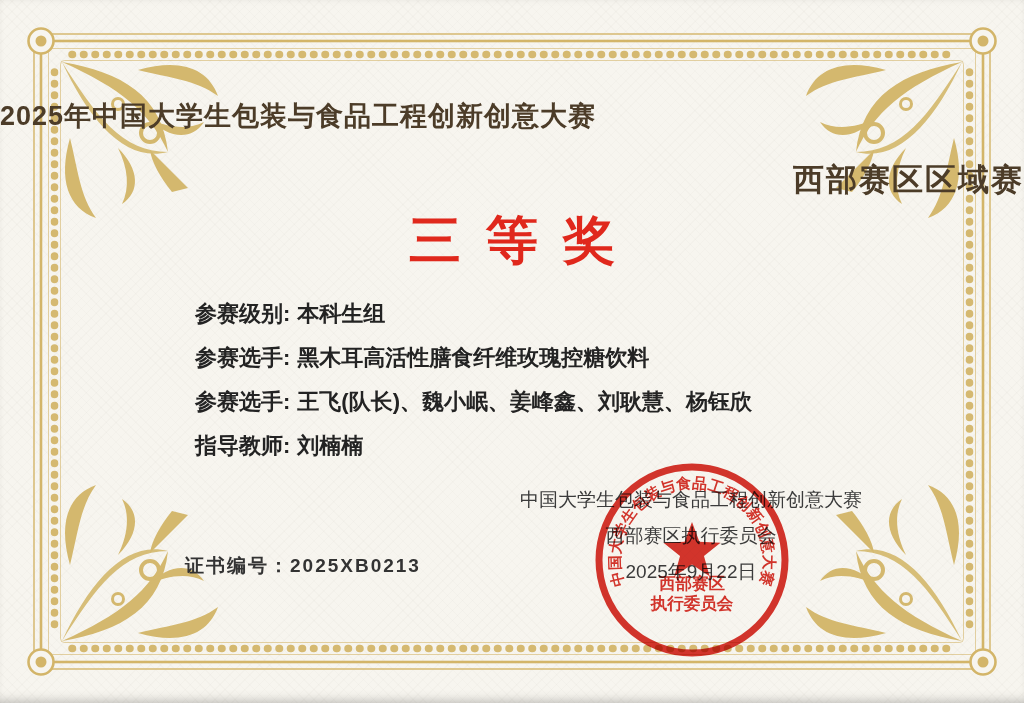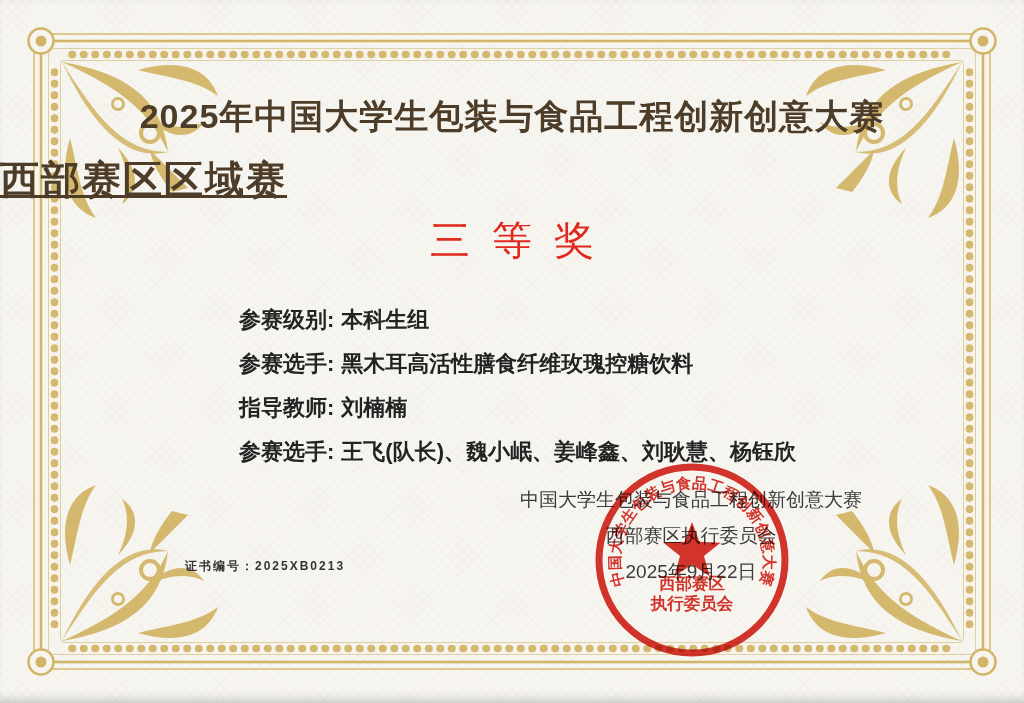--- a/index.html
+++ b/index.html
@@ -8,39 +8,39 @@
     background-color:#f7f5ef;
     background-image:
       repeating-linear-gradient(45deg, rgba(120,110,90,0.028) 0 1px, transparent 1px 7px),
       repeating-linear-gradient(-45deg, rgba(120,110,90,0.028) 0 1px, transparent 1px 7px);
     box-shadow: inset 0 -9px 12px -8px rgba(0,0,0,.28), inset 0 4px 8px -6px rgba(0,0,0,.10);
     font-family:"Liberation Sans","DejaVu Sans",sans-serif;
   }
   .border-svg,.seal-svg{position:absolute;pointer-events:none;}
   .border-svg{left:0;top:0;}
   .title{
-    position:absolute;left:0;top:92px;width:100%;text-align:center;
-    font-size:34px;font-weight:700;letter-spacing:1px;color:#4c3c28;line-height:48px;
+    position:absolute;left:0;top:92px;width:100%;
+    font-size:27px;font-weight:700;letter-spacing:1px;color:#4c3c28;line-height:48px;
   }
   .subtitle{
-    position:absolute;left:0;top:158px;width:100%;text-align:left;
-    font-size:39px;font-weight:700;letter-spacing:2px;color:#4c3c28;line-height:44px;text-decoration:underline;
+    position:absolute;left:0;top:158px;width:100%;text-align:right;
+    font-size:31px;font-weight:700;letter-spacing:2px;color:#4c3c28;line-height:44px;
   }
   .award{
     position:absolute;left:0;top:205px;width:100%;text-align:center;
     font-family:"Liberation Serif","DejaVu Serif",serif;
-    font-size:40px;font-weight:400;color:#e0281c;line-height:72px;
+    font-size:52px;font-weight:700;color:#e0281c;line-height:72px;
     letter-spacing:6px;text-indent:6px;
   }
-  .info-block{position:absolute;left:195px;top:298px;width:680px;margin-left:44px;}
+  .info-block{position:absolute;left:195px;top:292px;width:680px;}
   .info-row{position:relative;height:44px;line-height:44px;font-size:22px;font-weight:700;color:#232323;white-space:nowrap;}
   .info-row .lbl{margin-right:7px;}
   .info-row .fld-second{position:absolute;left:298px;top:0;}
   .cert-no{
-    position:absolute;left:185px;top:550px;font-size:12px;font-weight:600;
+    position:absolute;left:185px;top:550px;font-size:19px;font-weight:600;
     letter-spacing:2px;color:#333;line-height:32px;
   }
   .issuer{
     position:absolute;left:458px;top:482px;width:466px;text-align:center;
     font-size:19px;color:#3b3b3b;line-height:36px;font-weight:400;
   }
   .seal-svg{left:592px;top:460px;mix-blend-mode:multiply;opacity:.92;}
   .seal-ring-text{font-size:15px;font-weight:700;letter-spacing:.3px;fill:#d6251c;}
   .seal-bottom{font-size:16.5px;font-weight:700;fill:#d6251c;}
 </style>
@@ -107,24 +107,24 @@
   <div class="award">三 等 奖</div>
 
   <div class="info-block">
     <div class="info-row">
       <span class="fld"><span class="lbl">参赛级别:</span><span>本科生组</span></span>
     </div>
     <div class="info-row">
       <span class="lbl">参赛选手:</span><span>黑木耳高活性膳食纤维玫瑰控糖饮料</span>
     </div>
     <div class="info-row">
-      <span class="lbl">指导教师:</span><span>刘楠楠</span>
+      <span class="lbl">参赛选手:</span><span>王飞(队长)、魏小岷、姜峰鑫、刘耿慧、杨钰欣</span>
     </div>
     <div class="info-row">
-      <span class="lbl">参赛选手:</span><span>王飞(队长)、魏小岷、姜峰鑫、刘耿慧、杨钰欣</span>
+      <span class="lbl">指导教师:</span><span>刘楠楠</span>
     </div>
   </div>
 
   <div class="cert-no">
     <span>证书编号：</span><span>2025XB0213</span>
   </div>
 
   <div class="issuer">
     <div>中国大学生包装与食品工程创新创意大赛</div>
     <div>西部赛区执行委员会</div>

